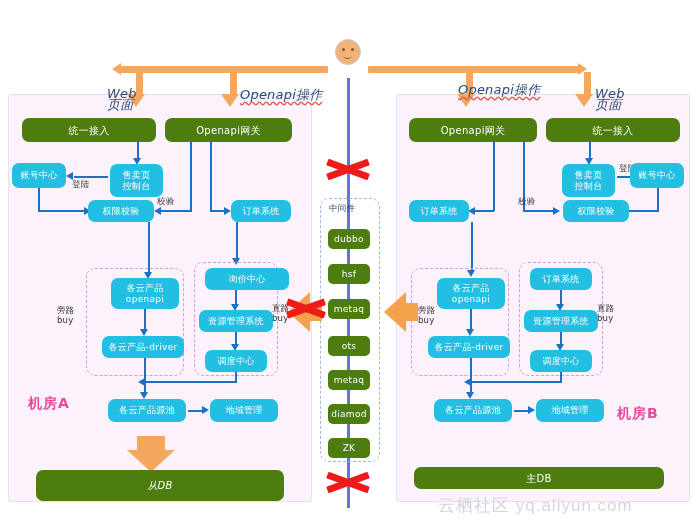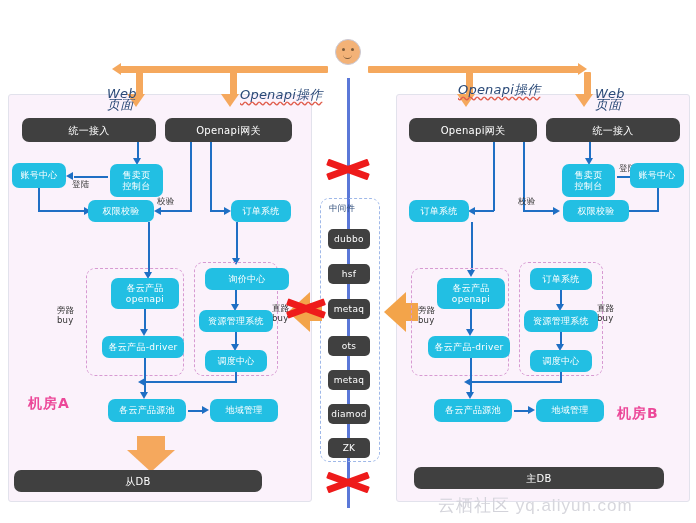--- a/index.html
+++ b/index.html
@@ -41,21 +41,21 @@
     text-align:center;
     border-radius:7px;
     color:#ffffff;
     font-size:9px;
     line-height:11px;
     letter-spacing:.3px;
     box-sizing:border-box;
     padding:1px 2px;
   }
   .cyan{background:#22bfe3;}
-  .orange{background:#404040;text-align:center;}
+  .orange{background:#4d7c0f;text-align:center;}
   .node.big{font-size:10px;}
 
   
   #mw-box{
     left:320px;top:198px;width:58px;height:262px;
     border:1px dashed #9fb8e8;border-radius:9px;
   }
   #mw-title{left:329px;top:203px;font-size:8.5px;color:#2b4a78;letter-spacing:.3px;}
   .mw-node{
     width:42px;height:20px;font-size:9px;border-radius:5px;
@@ -255,21 +255,21 @@
   <div class="abs arrow-d" style="left:140px;top:392px;"></div>
 
   <div class="abs node cyan" style="left:108px;top:399px;width:78px;height:23px;">各云产品源池</div>
   <div class="abs ln lnh" style="left:188px;top:410px;width:16px;"></div>
   <div class="abs arrow-r" style="left:202px;top:406px;"></div>
   <div class="abs node cyan" style="left:210px;top:399px;width:68px;height:23px;">地域管理</div>
 
   <div class="abs fatdown-stem" style="left:137px;top:436px;"></div>
   <div class="abs fatdown-head" style="left:127px;top:450px;"></div>
 
-  <div class="abs node orange big" style="left:14px;top:470px;width:248px;height:22px;">从DB</div>
+  <div class="abs node orange big" style="left:36px;top:470px;width:248px;height:31px;font-style:italic;">从DB</div>
 
   <div class="abs" id="mw-box"></div>
   <div class="abs" id="mw-title">中间件</div>
 
   <div class="abs node orange mw-node" style="left:328px;top:229px;">dubbo</div>
   <div class="abs node orange mw-node" style="left:328px;top:264px;">hsf</div>
   <div class="abs node orange mw-node" style="left:328px;top:299px;">metaq</div>
   <div class="abs node orange mw-node" style="left:328px;top:336px;">ots</div>
   <div class="abs node orange mw-node" style="left:328px;top:370px;">metaq</div>
   <div class="abs node orange mw-node" style="left:328px;top:404px;">diamod</div>

